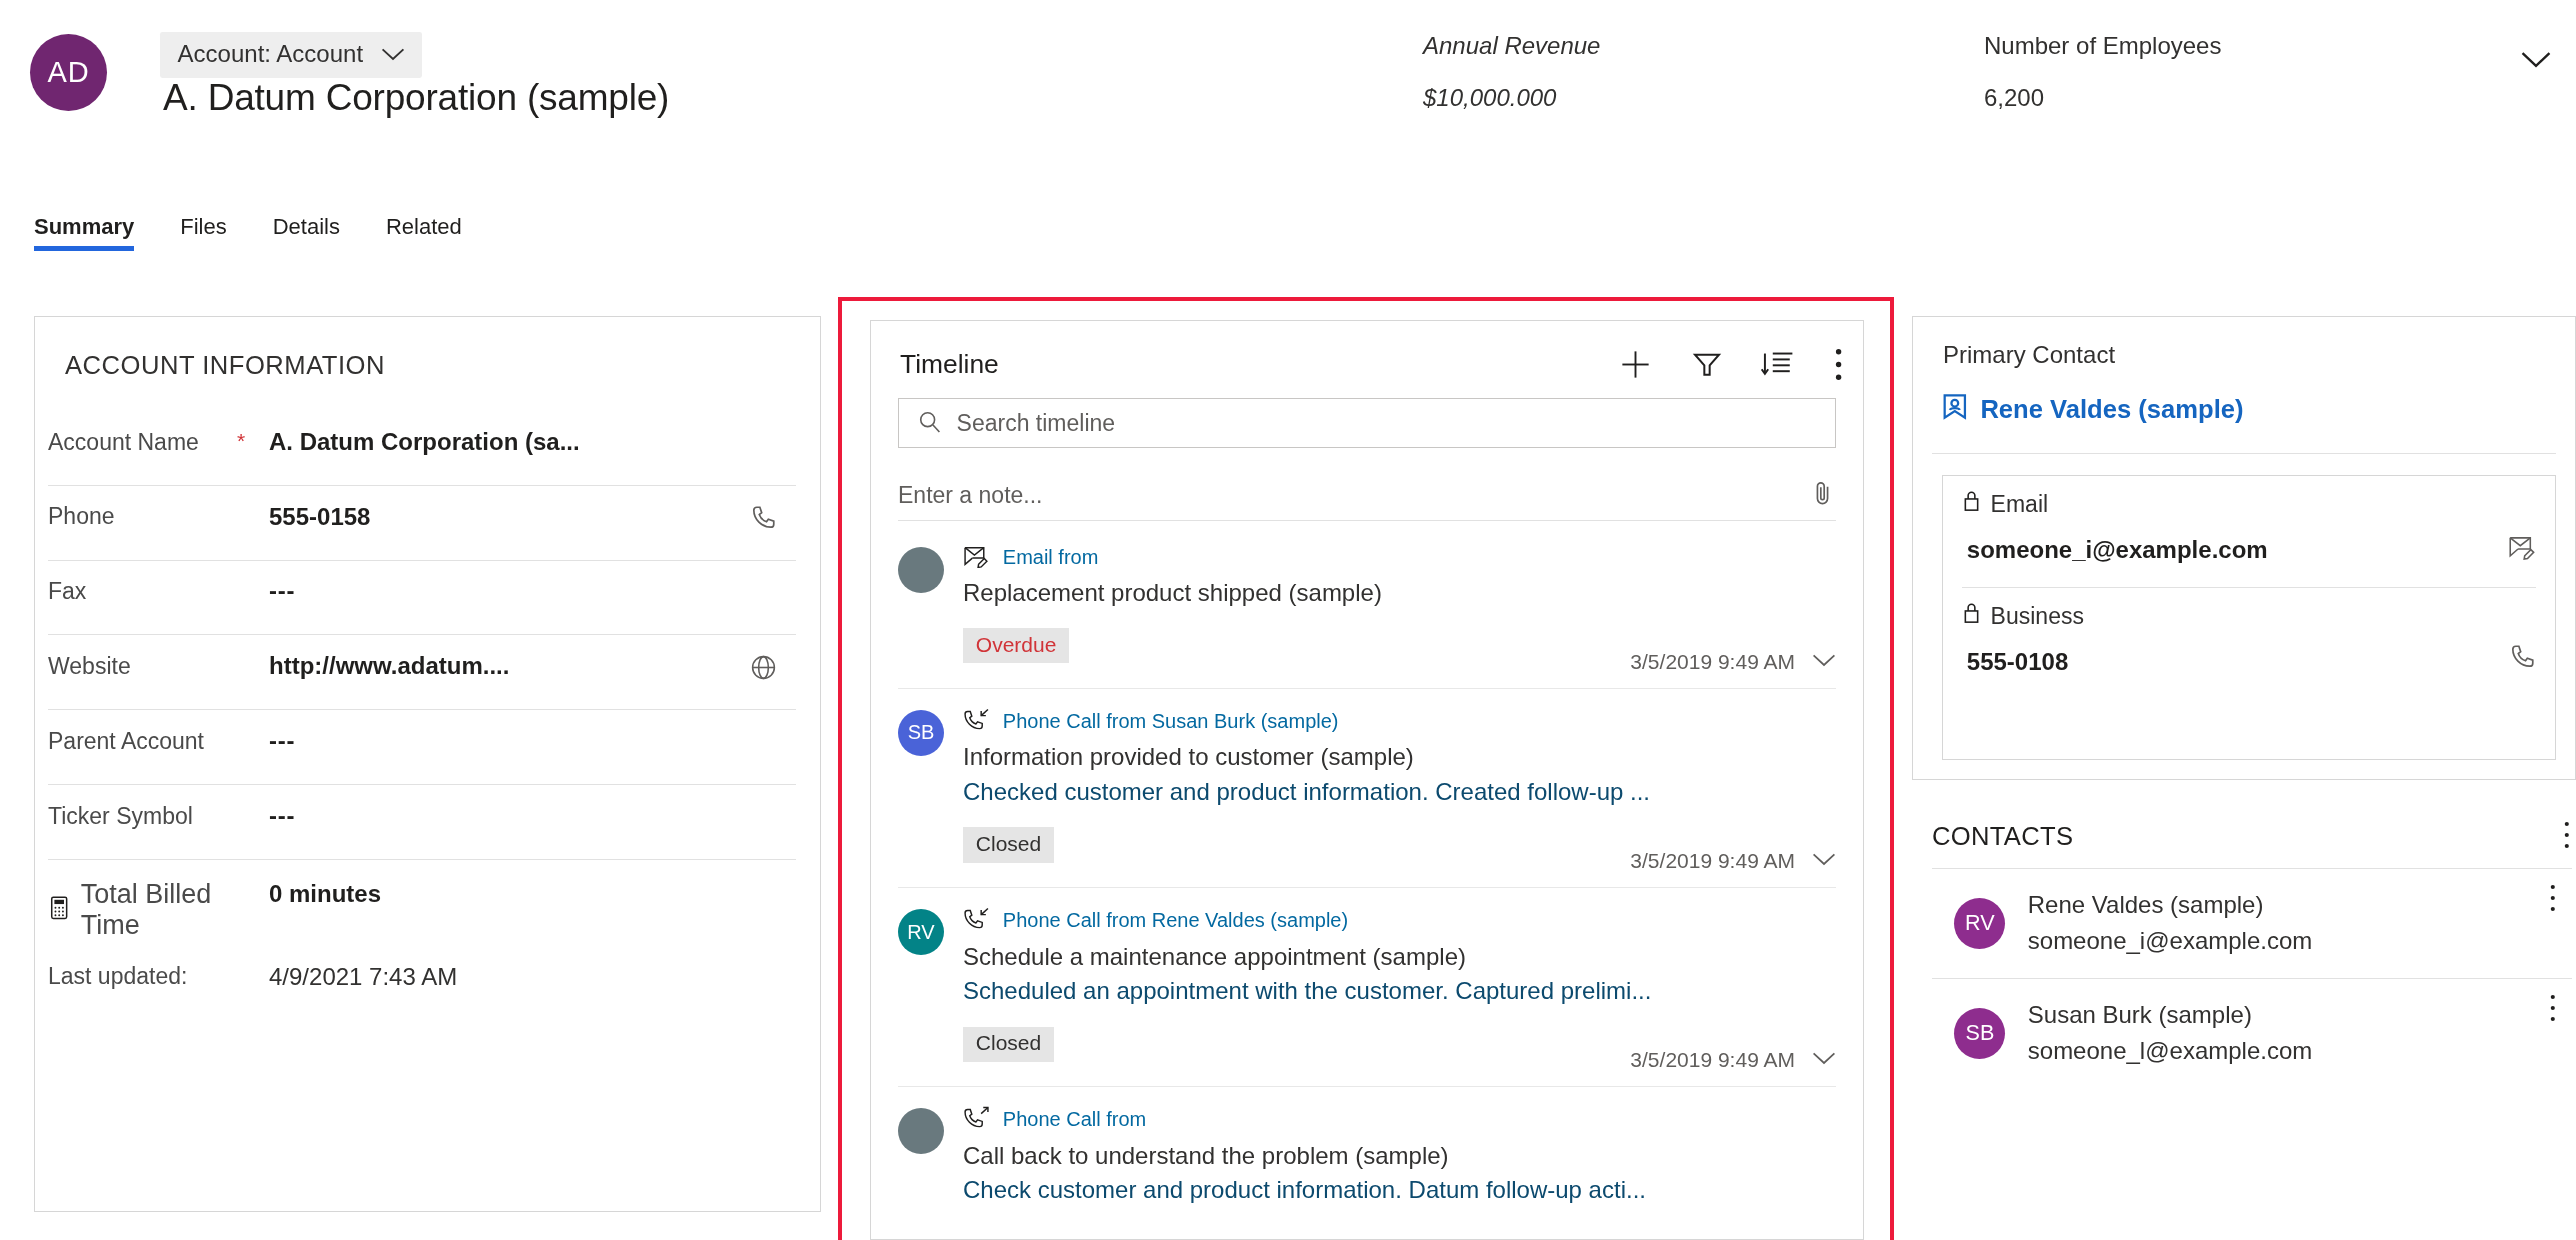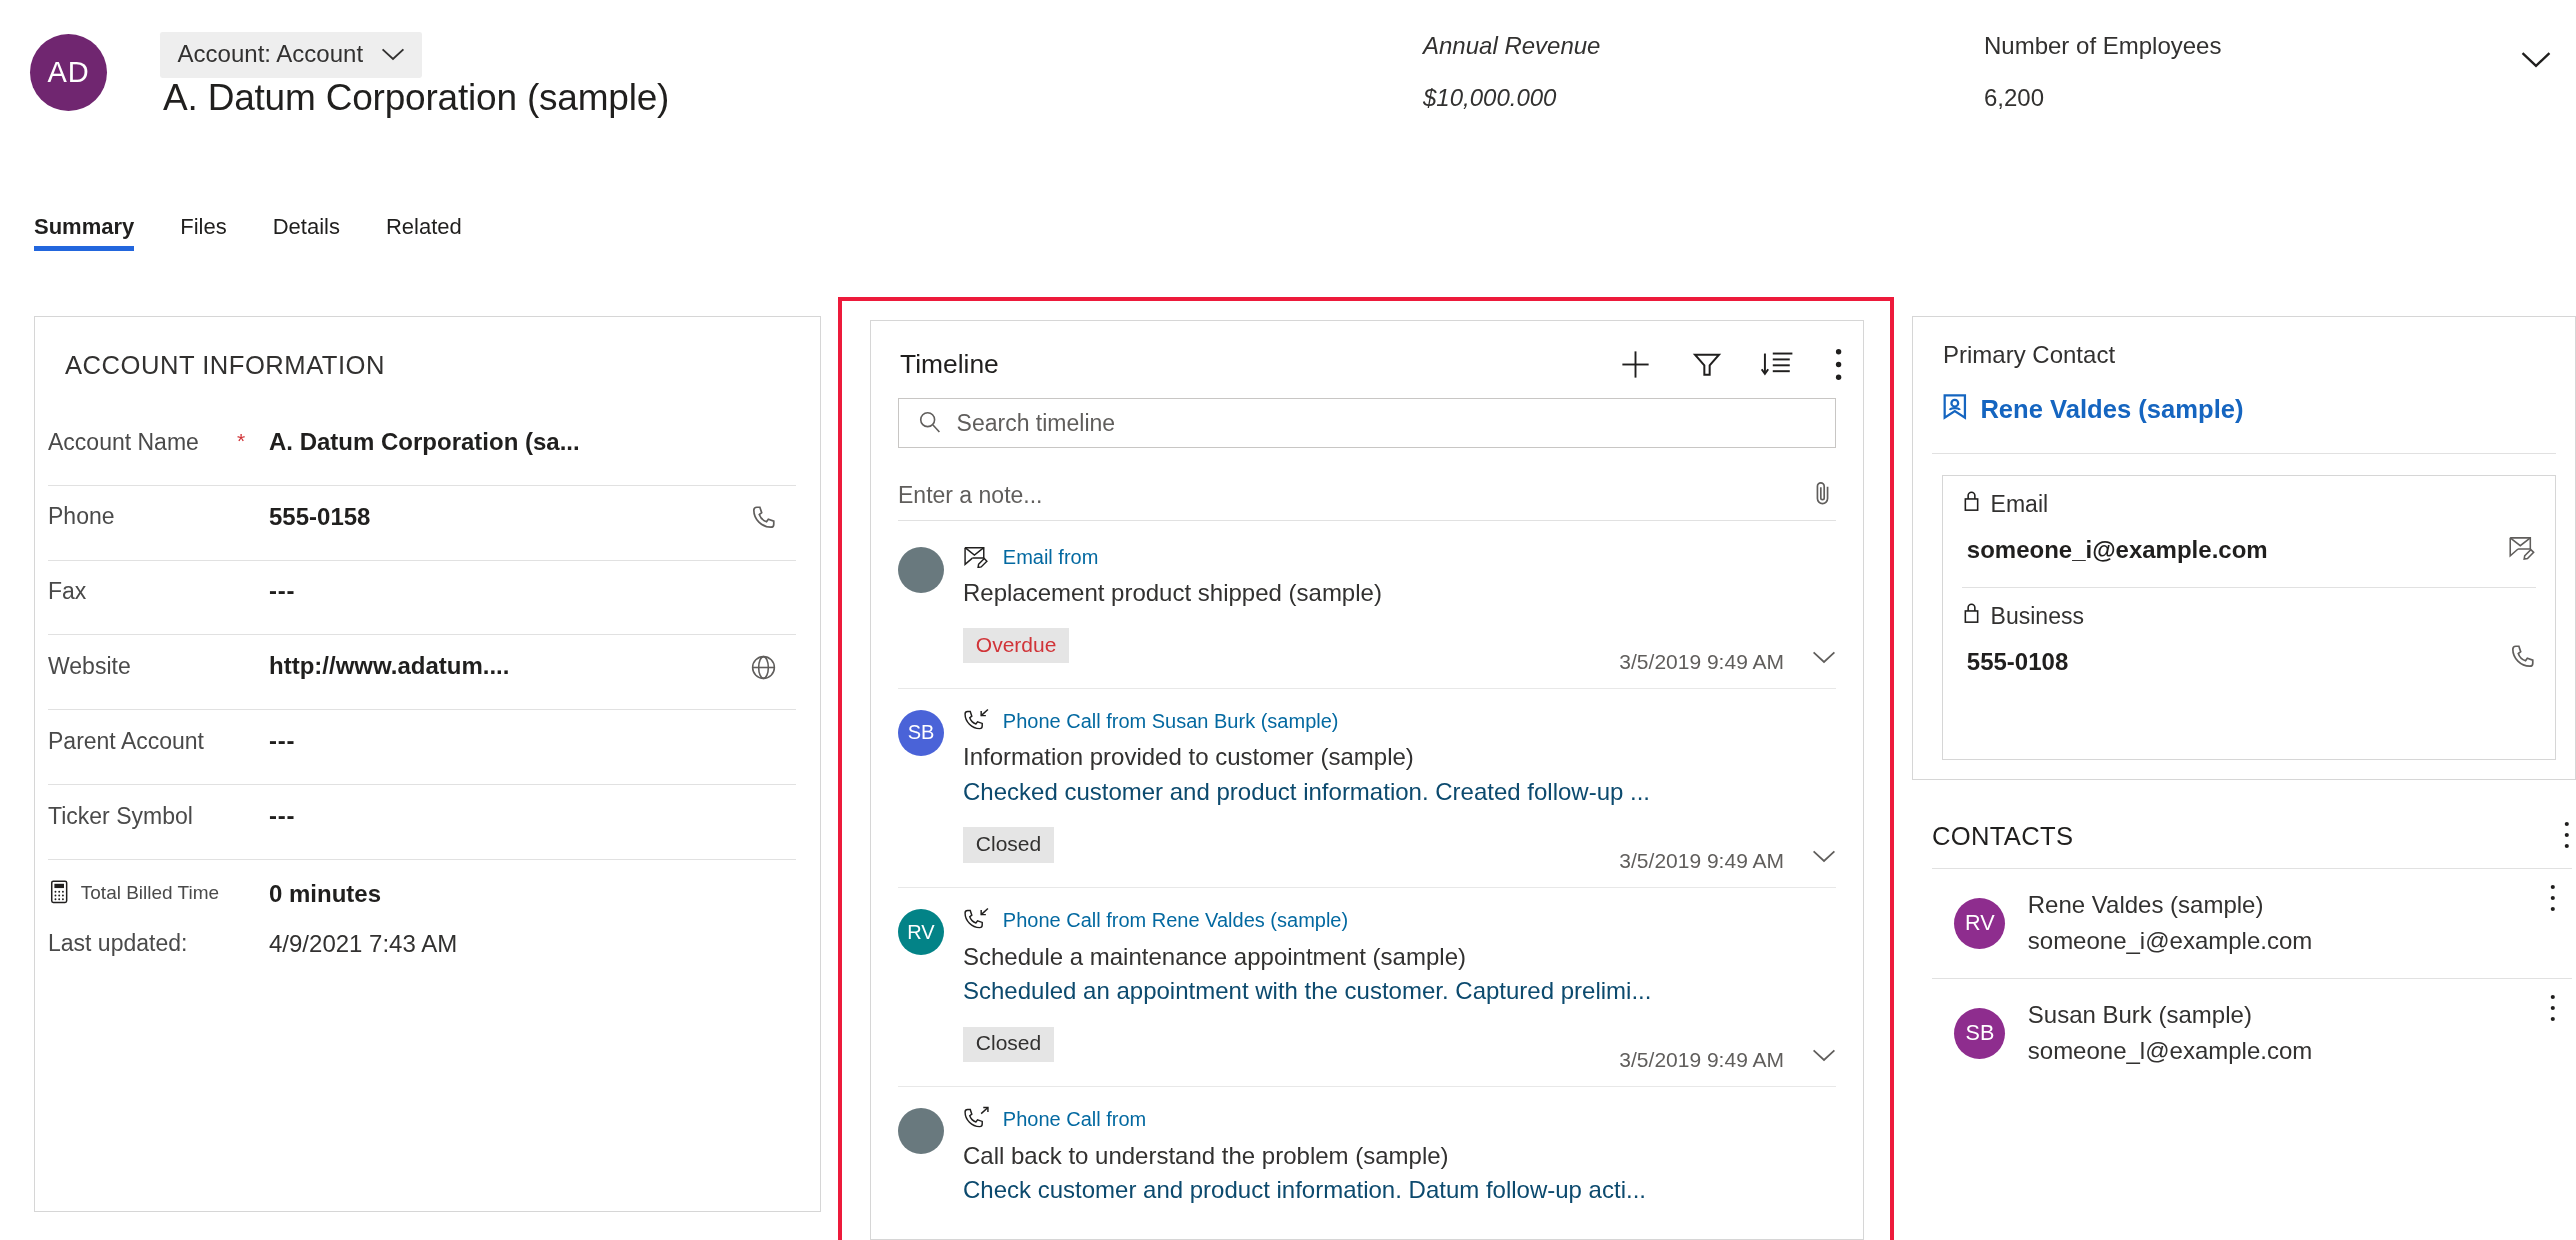--- a/index.html
+++ b/index.html
@@ -73,21 +73,21 @@
     padding: 16px 0 29px 0;
   }
   .f-label {
     width: 189px; font-size: 23px; color: #4a4a4a; padding-top: 1.6px;
     flex: none;
   }
   .f-req { width: 32px; color: #d13438; font-size: 21px; padding-top: 1.6px; flex: none; }
   .f-value { font-size: 24px; color: #201f1e; font-weight: bold; padding-top: 0.8px; }
   .f-value.dashes { letter-spacing: 0.8px; }
   .f-icon { position: absolute; right: 17.6px; top: 17.6px; }
-  .billed-label { font-size: 19px; color: #4a4a4a; }
+  .billed-label { font-size: 27px; color: #4a4a4a; }
   .billed-wrap { position: relative; display: flex; align-items: flex-start; padding: 19px 0 4.8px 0; }
   .billed-left { width: 221px; display: flex; align-items: center; gap: 10.4px; flex: none; }
   .lastupd-wrap { display: flex; padding: 17.6px 0 0 0; }
   .lastupd-label { width: 221px; font-size: 23px; color: #4a4a4a; flex: none; }
   .lastupd-val { font-size: 24px; color: #323130; }
 
   
   .redbox {
     position: absolute; left: 838px; top: 297px;
     width: 1056px; height: 943px;
@@ -134,21 +134,21 @@
   }
   .tl-foot {
     display: flex; align-items: center; justify-content: space-between;
     margin-top: 11.2px;
   }
   .badge {
     background: #e5e5e5; font-size: 21px; padding: 4.8px 12.8px 6.4px 12.8px;
   }
   .badge.overdue { color: #d13438; }
   .badge.closed { color: #323130; }
-  .tl-right { display: flex; gap: 28px; margin-top: 32px; }
+  .tl-right { display: flex; align-items: center; gap: 17px; margin-top: 32px; }
   .tl-time { font-size: 21px; color: #605e5c; }
 
   
   .card-right { left: 1912px; top: 316px; width: 664px; height: 464px; }
   .pc-label { position: absolute; left: 30px; top: 24px; font-size: 24px; color: #323130; }
   .pc-link {
     position: absolute; left: 29px; top: 76px;
     display: flex; align-items: center; gap: 12.8px;
     font-size: 25.6px; font-weight: bold; color: #1565c0; cursor: pointer;
   }

